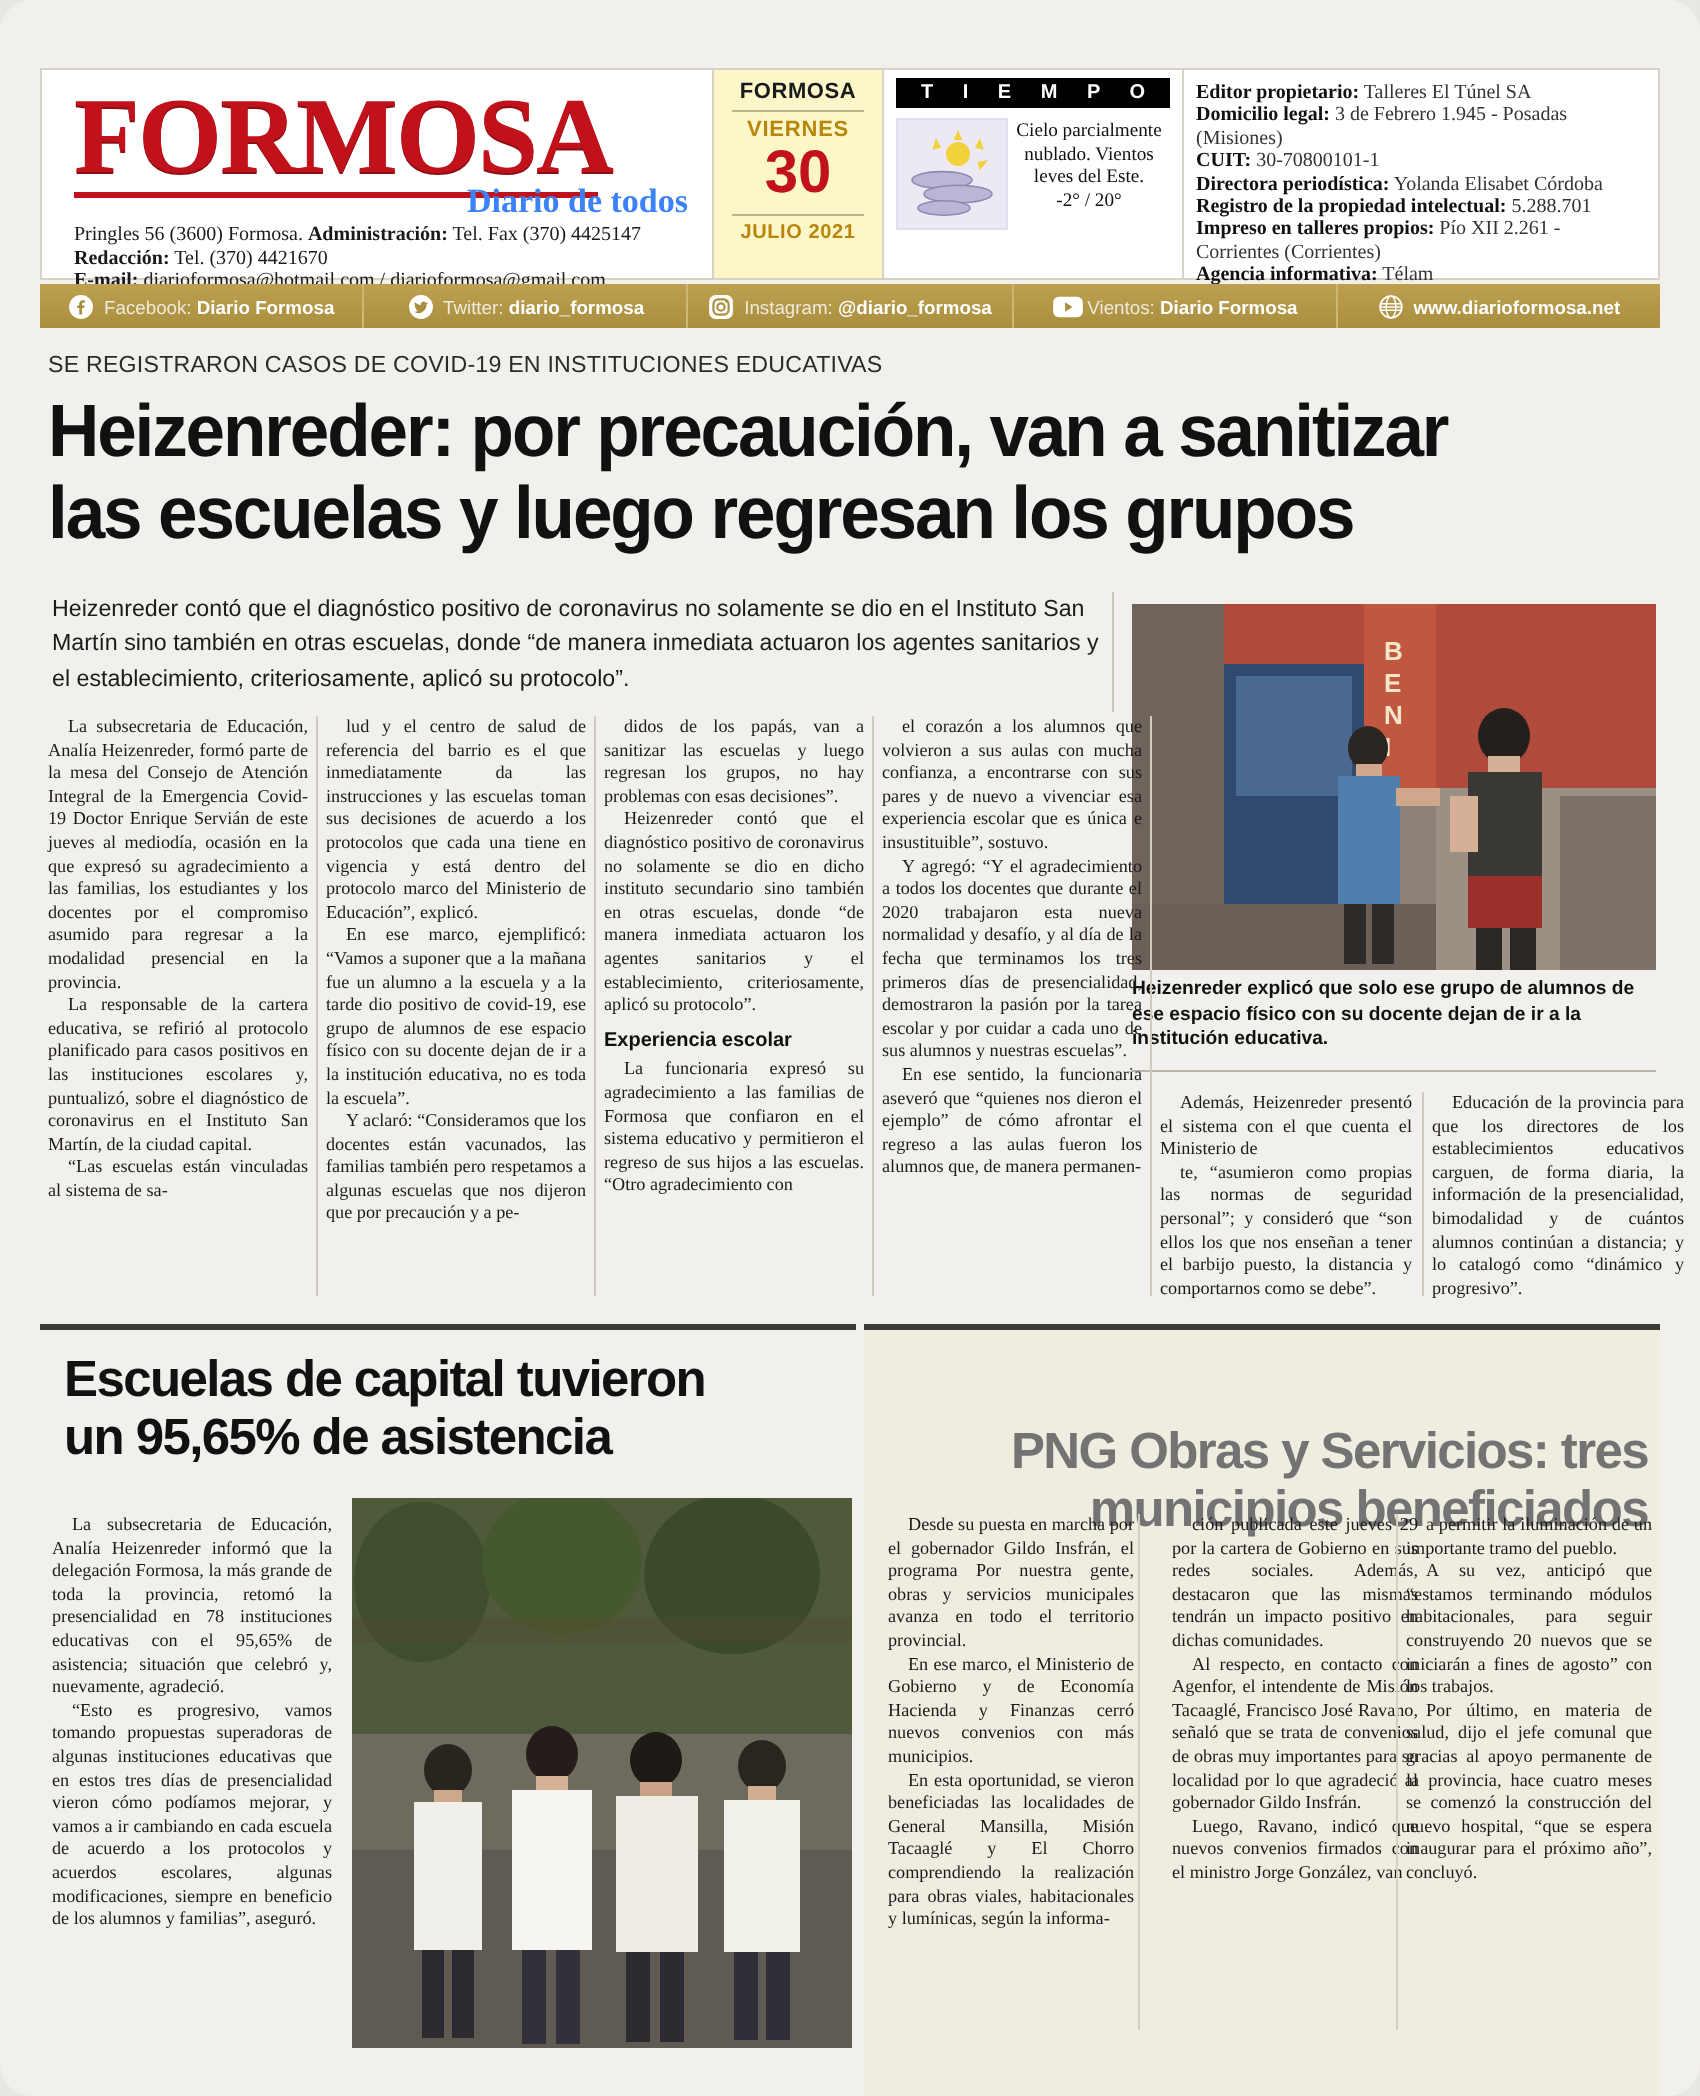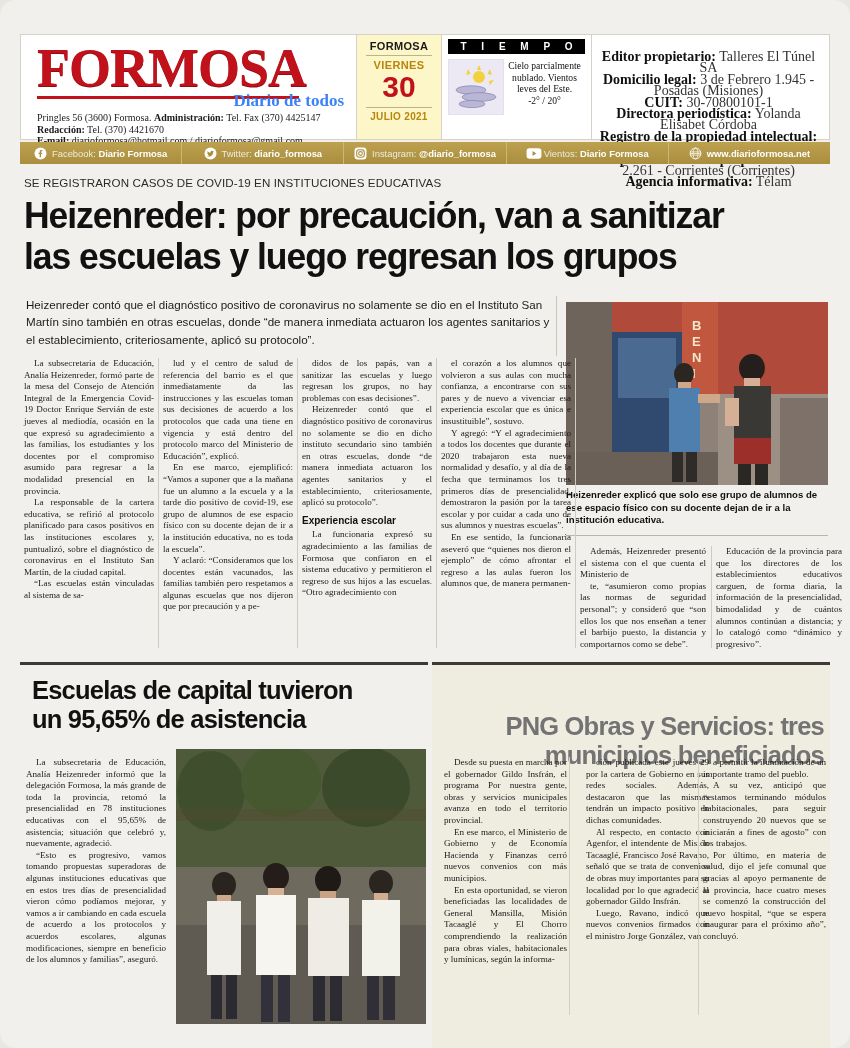--- a/index.html
+++ b/index.html
@@ -51,22 +51,22 @@
   .dt-mon{font-family:"Liberation Sans",sans-serif;font-weight:bold;font-size:10px;color:#b8860b;letter-spacing:.3px;}
 
   .mh-weather{width:150px;box-sizing:border-box;padding:4px 6px;border-right:1px solid #d6d2c8;}
   .wx-title{background:#000000;color:#fff;font-family:"Liberation Sans",sans-serif;font-weight:bold;
     font-size:10px;letter-spacing:6px;text-align:center;padding:2px 0 2px 6px;}
   .wx-body{display:flex;margin-top:5px;align-items:flex-start;}
   .wx-icon{width:54px;height:54px;background:#ece9f4;position:relative;flex:0 0 auto;border:1px solid #e2dff0;}
   .wx-txt{flex:1;text-align:center;font-size:9.6px;line-height:11.6px;color:#111;padding-top:1px;}
   .wx-temp{font-size:9.6px;}
 
-  .mh-legal{flex:1;box-sizing:border-box;padding:16px 10px 4px 6px;text-align:center;
-    font-size:14px;line-height:11.4px;color:#333;}
+  .mh-legal{flex:1;box-sizing:border-box;padding:6px 10px 4px 6px;text-align:left;
+    font-size:10px;line-height:11.4px;color:#333;}
   .mh-legal b{color:#111;}
 
   
   .social{
     position:absolute;left:20px;top:142px;width:810px;height:22px;
     background:linear-gradient(#bda14f,#a98e3f);
     display:flex;align-items:stretch;
   }
   .soc{
     flex:1;display:flex;align-items:center;justify-content:center;gap:5px;

